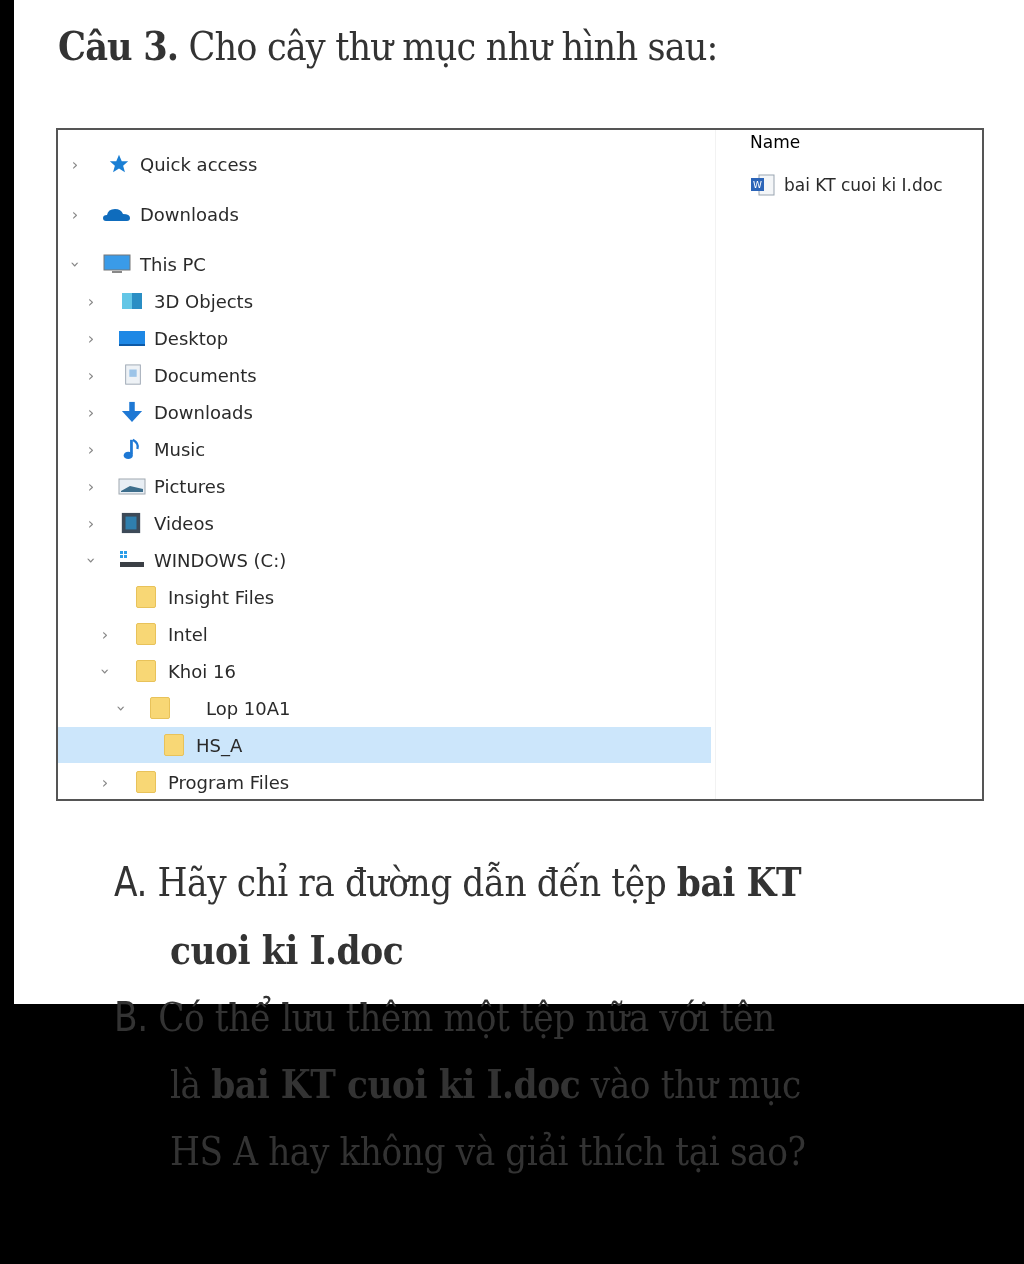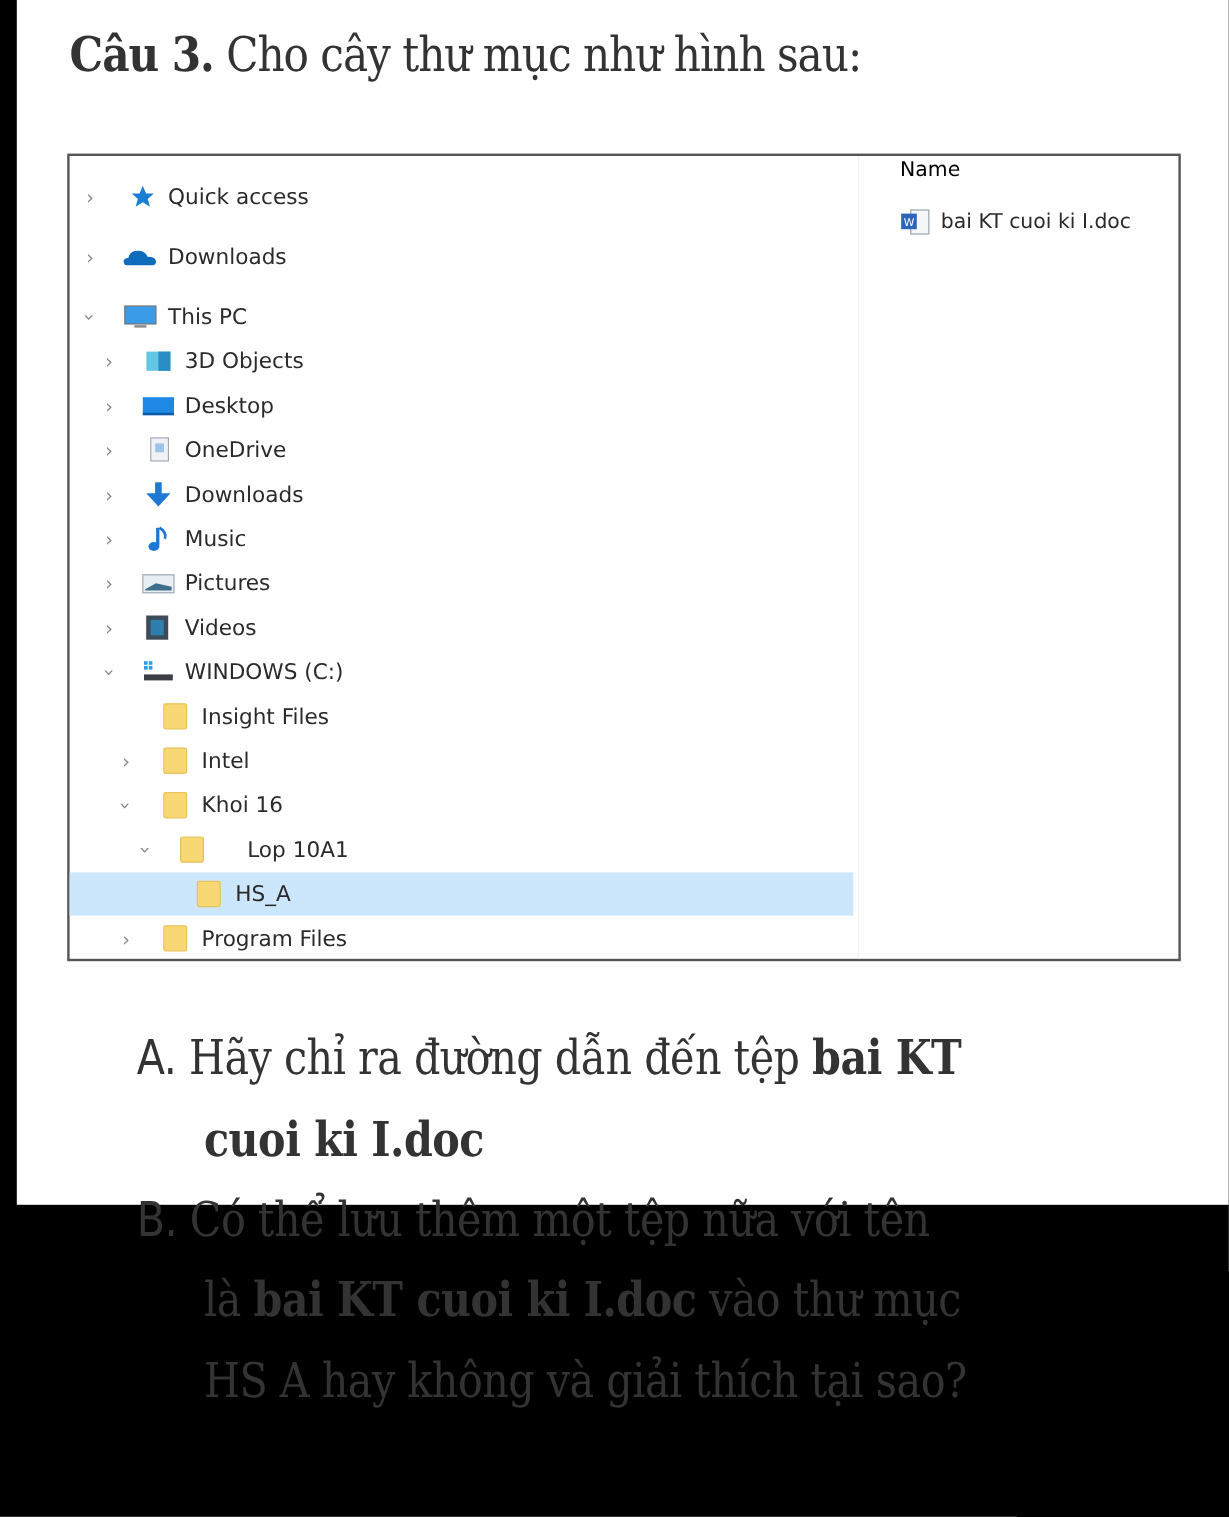--- a/index.html
+++ b/index.html
@@ -75,21 +75,21 @@
           </svg>
         <span class="lbl" style="left:96px;">Desktop</span>
       </div>
 
       <div class="row" style="left:0;top:227px;width:655px;">
         <span class="chev" style="left:26px;">›</span>
         <svg class="icon" style="left:64px;" viewBox="0 0 22 24">
             <rect x="3" y="1" width="16" height="21" fill="#eef2f6" stroke="#9aa5b1"></rect>
             <rect x="7" y="6" width="8" height="8" fill="#9cc4e8"></rect>
           </svg>
-        <span class="lbl" style="left:96px;">OneDrive</span>
+        <span class="lbl" style="left:96px;">Documents</span>
       </div>
 
       <div class="row" style="left:0;top:264px;width:655px;">
         <span class="chev" style="left:26px;">›</span>
         <svg class="icon" style="left:60px;width:28px;" viewBox="0 0 28 24">
             <rect x="11" y="1" width="6" height="12" fill="#1e78d4"></rect>
             <polygon points="3,11 25,11 14,23" fill="#1e78d4"></polygon>
           </svg>
         <span class="lbl" style="left:96px;">Downloads</span>
       </div>

